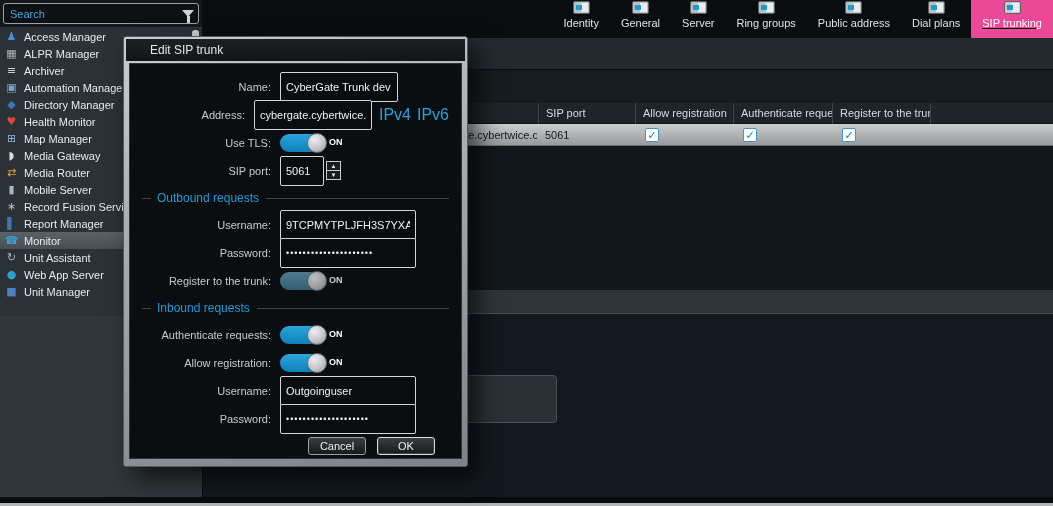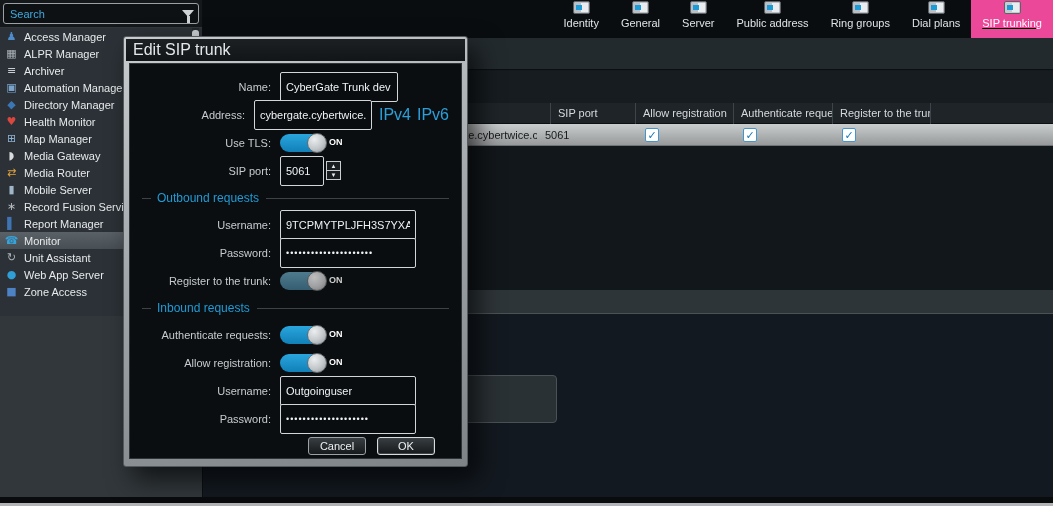--- a/index.html
+++ b/index.html
@@ -65,21 +65,21 @@
             font-family:"DejaVu Sans",sans-serif; }
   .si-lab { font-size:11px; color:#e7eaec; margin-left:5px; white-space:nowrap; }
   .sbar-track { position:absolute; right:3px; top:28px; width:7px; height:288px; background:#23282c; }
   .sbar-thumb { position:absolute; left:0; top:2px; width:7px; height:232px; background:#c9cdd0; border-radius:3px; }
   
   .dialog { position:absolute; left:123px; top:36px; width:345px; height:431px; z-index:50;
             background:linear-gradient(165deg,#c9ccce 0%,#a2a8ac 45%,#7d8387 100%);
             border:1px solid #54595d; border-radius:3px; padding:3px 5px 6px 5px;
             box-shadow:10px 12px 26px rgba(0,0,0,.65); }
   .dlg-title { height:22px; line-height:22px; background:linear-gradient(#1d2023,#121518);
-               color:#e3e6e8; font-size:16px; padding-left:7px; margin:-1px -3px 2px -3px; }
+               color:#e3e6e8; font-size:12px; padding-left:24px; margin:-1px -3px 2px -3px; }
   .dlg-body { height:calc(100% - 24px); background:#0b0e11; border:1px solid #2e3438;
               padding:13px 12px 9px 12px; display:flex; flex-direction:column; }
   .frow { display:flex; align-items:center; height:19px; margin-bottom:9px; flex:none; }
   .flab { width:138px; text-align:right; padding-right:9px; font-size:11px; color:#c6cbcf; white-space:nowrap; }
   .tinput { height:19px; background:#0a0d10; border:1px solid #d2d6d8; border-radius:2px;
             color:#f0f2f3; font-size:11px; padding:14px 5px; font-family:inherit; outline:none; }
   .w118 { width:118px; } .w134 { width:136px; } .w44 { width:44px; }
   .pwd { letter-spacing:1px; font-size:9px; }
   .links { margin-left:7px; font-size:16px; color:#2b9fd9; white-space:nowrap; }
   .links span { cursor:pointer; } .links span + span { margin-left:6px; }
@@ -118,25 +118,25 @@
       <div class="tab">
         <span class="tab-ico"></span>
         <span class="lab">General</span>
       </div>
       <div class="tab">
         <span class="tab-ico"></span>
         <span class="lab">Server</span>
       </div>
       <div class="tab">
         <span class="tab-ico"></span>
+        <span class="lab">Ring groups</span>
+      </div>
+      <div class="tab">
+        <span class="tab-ico"></span>
         <span class="lab">Public address</span>
-      </div>
-      <div class="tab">
-        <span class="tab-ico"></span>
-        <span class="lab">Ring groups</span>
       </div>
       <div class="tab">
         <span class="tab-ico"></span>
         <span class="lab">Dial plans</span>
       </div>
       <div class="tab active">
         <span class="tab-ico"></span>
         <span class="lab">SIP trunking</span>
       </div>
     </div>
@@ -144,21 +144,21 @@
 
   <div class="band-a"></div>
   <div class="band-b"></div>
   <div class="tablebg"></div>
   <div class="strip"></div>
   <div class="lower"></div>
   <div class="minibox"></div>
 
   <div class="thead">
     <div class="th" style="left:216px; width:118px;">Address</div>
-    <div class="th" style="left:346px; width:97px;">SIP port</div>
+    <div class="th" style="left:334px; width:97px;">SIP port</div>
     <div class="th" style="left:431px; width:98px;">Allow registration</div>
     <div class="th" style="left:529px; width:99px;">Authenticate requests</div>
     <div class="th" style="left:628px; width:98px;">Register to the trunk</div>
     <div class="th" style="left:726px; right:0;"></div>
   </div>
 
   <div class="trow">
     <div class="td" style="left:222px; width:111px;">cybergate.cybertwice.cc</div>
     <div class="td" style="left:341px; width:90px;">5061</div>
     <span class="cbx" style="left:441px;">✓</span>
@@ -233,21 +233,21 @@
       <div class="si-item">
         <span class="si-ico" style="color: rgb(170, 177, 182);">↻</span>
         <span class="si-lab">Unit Assistant</span>
       </div>
       <div class="si-item">
         <span class="si-ico" style="color: rgb(47, 159, 216);">●</span>
         <span class="si-lab">Web App Server</span>
       </div>
       <div class="si-item">
         <span class="si-ico" style="color: rgb(77, 130, 196);">■</span>
-        <span class="si-lab">Zone Access</span>
+        <span class="si-lab">Unit Manager</span>
       </div>
     </div>
     <div class="sbar-track">
       <div class="sbar-thumb"></div>
     </div>
   </div>
 
   <div class="dialog">
     <div class="dlg-title">Edit SIP trunk</div>
     <div class="dlg-body">

